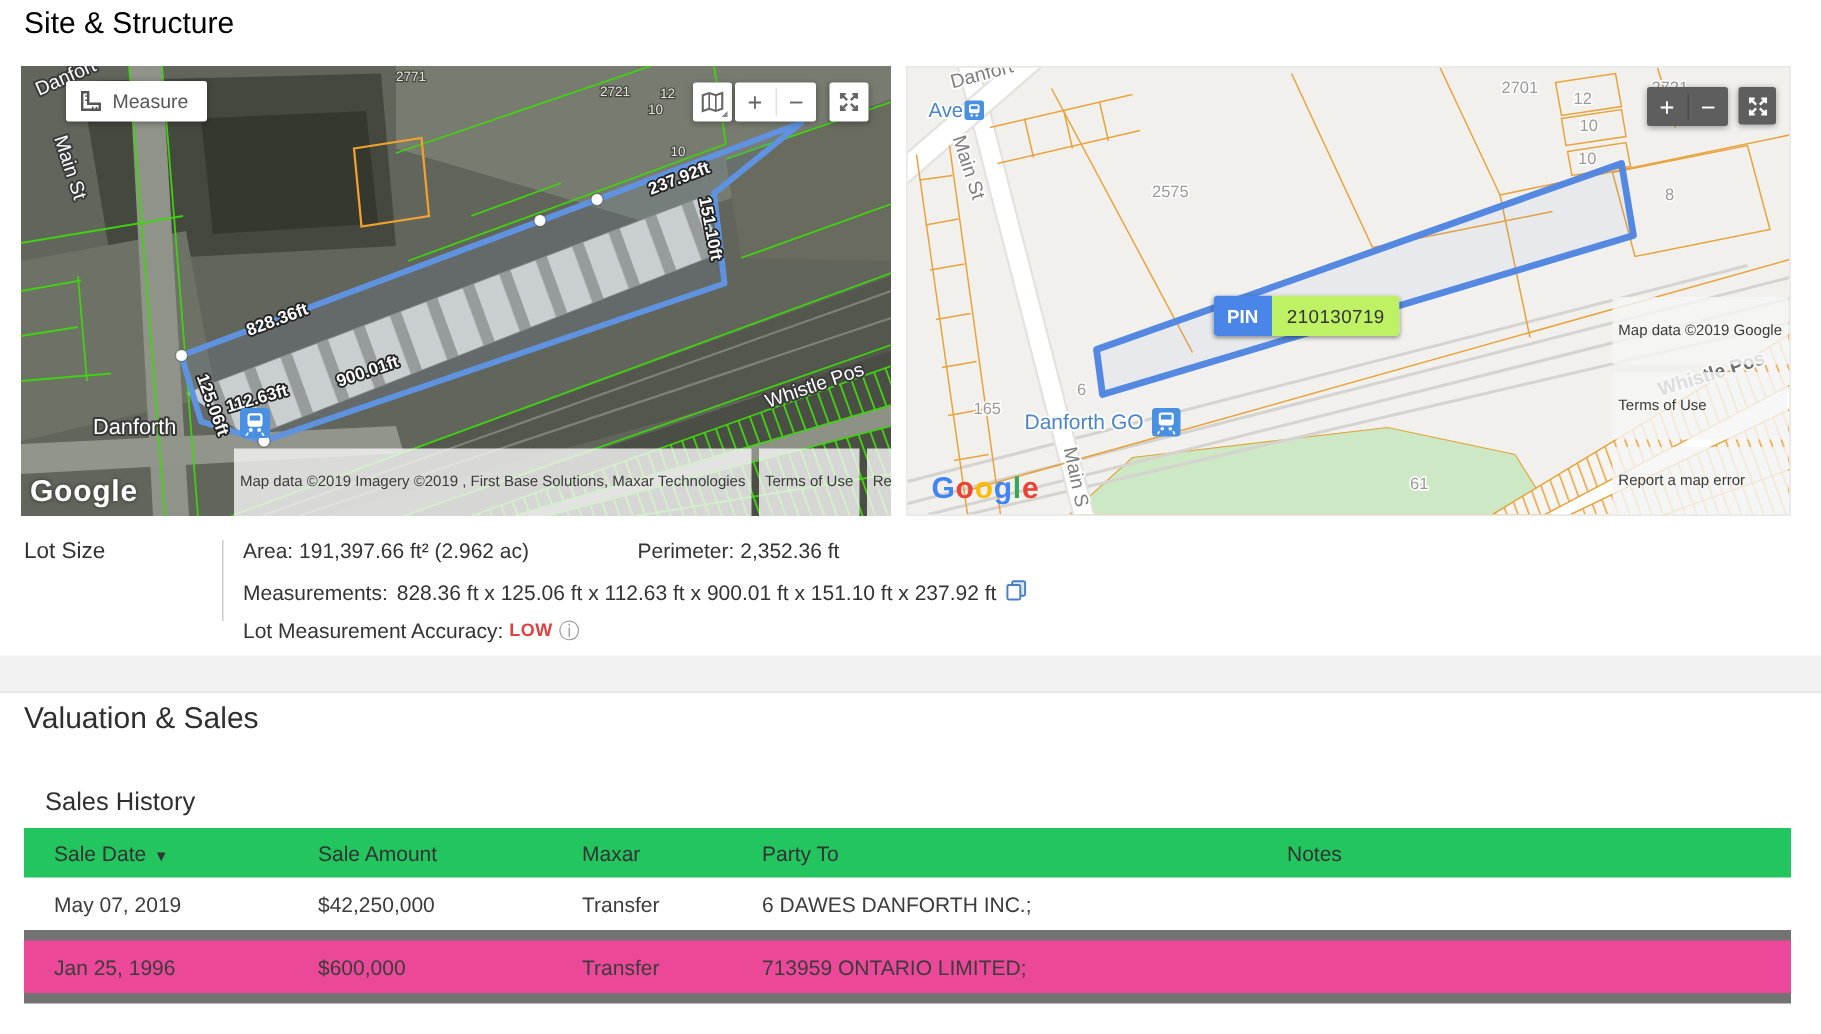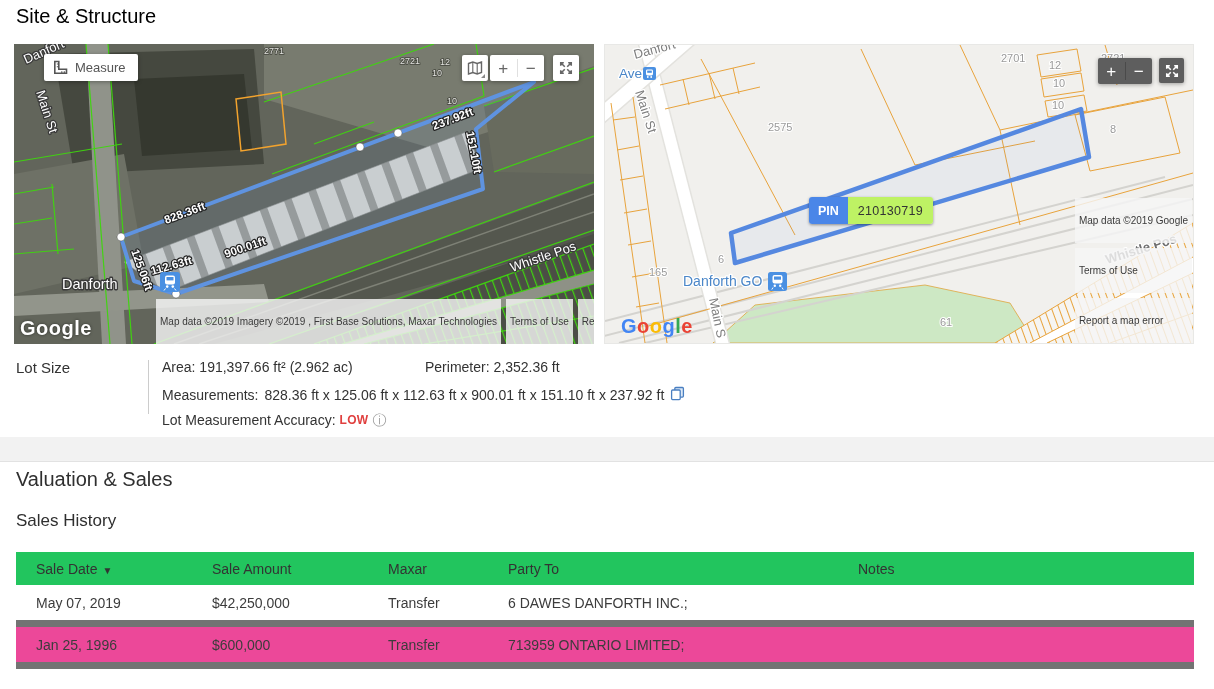--- a/index.html
+++ b/index.html
@@ -71,21 +71,21 @@
   .lot-perimeter{position:absolute;left:263px;top:0;white-space:nowrap;}
   .lot-row2{top:27px;display:flex;align-items:center;gap:6px;}
   .lot-row3{top:53px;display:flex;align-items:center;gap:4px;}
   .low-badge{color:#e0403f;font-weight:700;font-size:12px;letter-spacing:.3px;}
   .info-ic{color:#9e9e9e;font-size:14px;line-height:1;cursor:pointer;}
   .copy-ic{display:inline-block;cursor:pointer;}
 
   
   .section-band{position:absolute;left:0;top:437px;width:1214px;height:24px;background:#f2f2f2;border-bottom:1px solid #e2e2e2;}
   .val-title{position:absolute;left:16px;top:468px;margin:0;font-size:20px;font-weight:400;color:#2f2f2f;}
-  .sales-title{position:absolute;left:16px;top:511px;margin:0;font-size:17px;font-weight:400;color:#2f2f2f;}
+  .sales-title{position:absolute;left:16px;top:511px;margin:14px;font-size:17px;font-weight:400;color:#2f2f2f;}
   .sales-table{position:absolute;left:16px;top:552px;width:1178px;border-collapse:collapse;font-size:14px;color:#3c3c3c;table-layout:fixed;}
   .sales-table thead th{background:#22c55e;height:33px;text-align:left;padding:0 0 0 20px;font-weight:400;color:#333;}
   .sales-table tbody td{height:35px;padding:0 0 0 20px;border-bottom:7px solid #737373;}
   .sales-table tbody tr:nth-child(2) td{background:#ec4899;}
   .sort-ic{font-size:10px;margin-left:5px;color:#333;}
 </style>
 </head>
 <body>
 
 <div class="screen">

